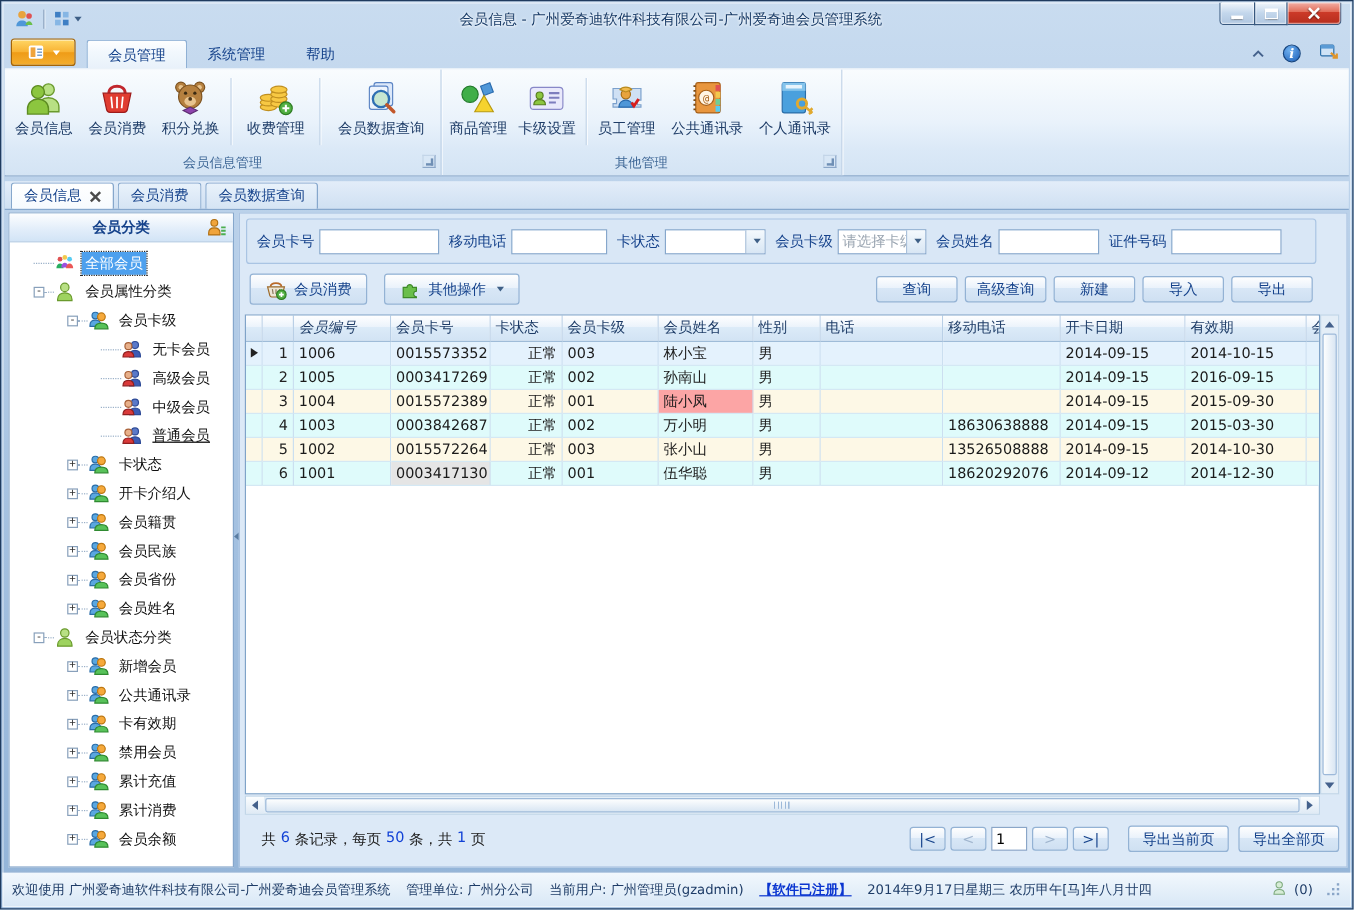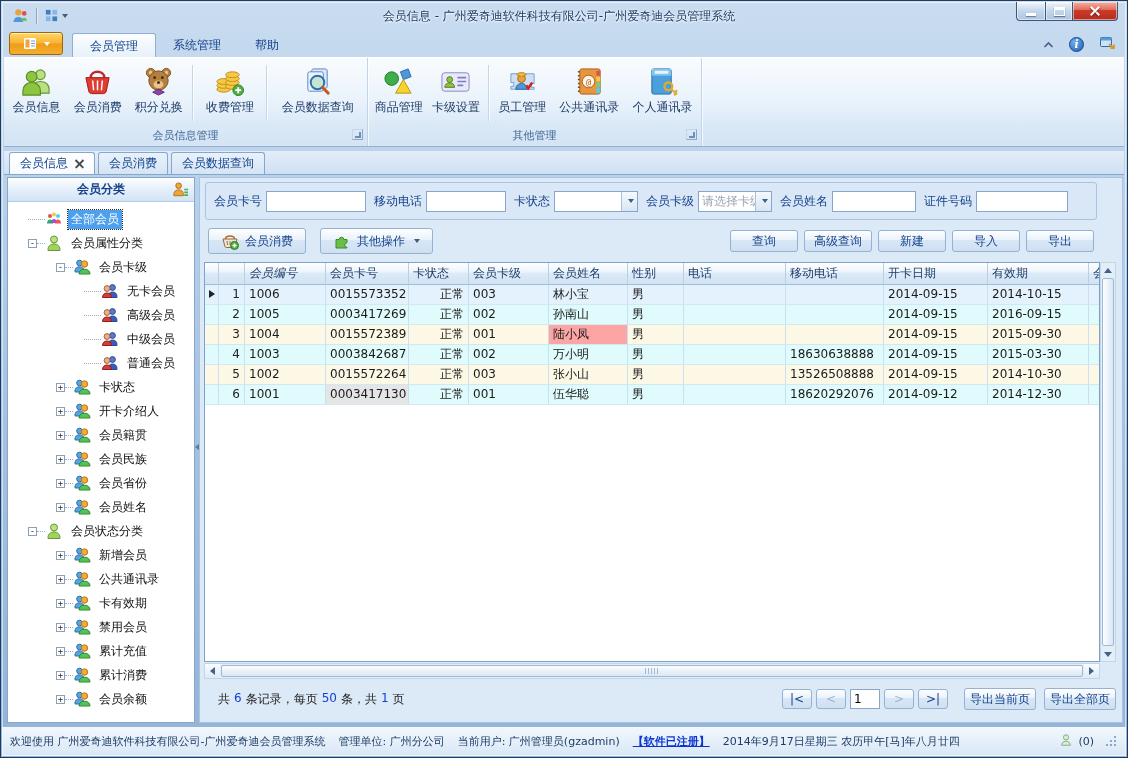--- a/index.html
+++ b/index.html
@@ -130,21 +130,21 @@
   .vs-bot{position:absolute;left:0;bottom:0;width:14px;height:14px;display:flex;align-items:center;justify-content:center;}
 
   
   .pager{position:absolute;left:4px;top:506px;width:912px;height:30px;display:flex;align-items:center;}
   .summary{margin-left:14px;color:#222;display:flex;gap:4px;white-space:nowrap;}
   .summary .num{color:#1141d6;}
   .pnav{margin-left:auto;display:flex;align-items:center;}
   .pbtn{width:30px;height:20px;margin-left:4px;font:inherit;color:#15428b;}
   .pbtn.dis{color:#9fb4cd;}
   .pinput{width:30px;height:20px;margin-left:4px;border:1px solid #8aa6c8;font:inherit;padding:0 3px;}
-  .xbtn{height:22px;padding:0 5px;font:inherit;margin-left:8px;}
+  .xbtn{height:22px;padding:0 11px;font:inherit;margin-left:8px;}
   .xbtn.first{margin-left:16px;}
 
   
   .statusbar{position:absolute;left:1px;right:1px;bottom:1px;height:30px;border-top:1px solid #98b5d5;
     background:linear-gradient(#f2f8fd,#dcea f7);background:linear-gradient(#f2f8fd,#d8e7f6);display:flex;align-items:center;
     padding:0 8px;color:#1e3c67;font-size:11px;white-space:nowrap;overflow:hidden;gap:13px;}
   .reg-link{color:#0a35d0;font-weight:bold;text-decoration:underline;}
   .sb-right{margin-left:auto;display:flex;align-items:center;gap:5px;}
   .grip{position:relative;width:13px;height:13px;margin-left:6px;}
   .grip::after{content:"";position:absolute;left:9px;top:1px;width:2px;height:2px;background:#8aa6c8;
@@ -466,21 +466,21 @@
           <span class="ticn">
             <svg viewBox="0 0 18 18">
               <circle cx="11.5" cy="5.5" r="2.9" fill="#5a79c9" stroke="#2d4a96"></circle>
               <path d="M7 14.5c0-3 2-4.5 4.5-4.5S16 11.5 16 14.5v1H7z" f="" fill="#3d5bb5" stroke="#2d4a96"></path>
               <circle cx="6" cy="6.5" r="2.9" fill="#e8b08a" stroke="#a8623a"></circle>
               <path d="M1.5 15.5c0-3 2-4.5 4.5-4.5s4.5 1.5 4.5 4.5z" fill="#d93a3a" stroke="#8f1f1f"></path>
             </svg>
           </span>
           <span class="tlabel">中级会员</span>
         </div>
-        <div class="titem" style="padding-left: 76px;">
+        <div class="titem" style="padding-left: 76px; text-decoration: underline;">
           <span class="tstub wide"></span>
           <span class="ticn">
             <svg viewBox="0 0 18 18">
               <circle cx="11.5" cy="5.5" r="2.9" fill="#5a79c9" stroke="#2d4a96"></circle>
               <path d="M7 14.5c0-3 2-4.5 4.5-4.5S16 11.5 16 14.5v1H7z" f="" fill="#3d5bb5" stroke="#2d4a96"></path>
               <circle cx="6" cy="6.5" r="2.9" fill="#e8b08a" stroke="#a8623a"></circle>
               <path d="M1.5 15.5c0-3 2-4.5 4.5-4.5s4.5 1.5 4.5 4.5z" fill="#d93a3a" stroke="#8f1f1f"></path>
             </svg>
           </span>
           <span class="tlabel">普通会员</span>

